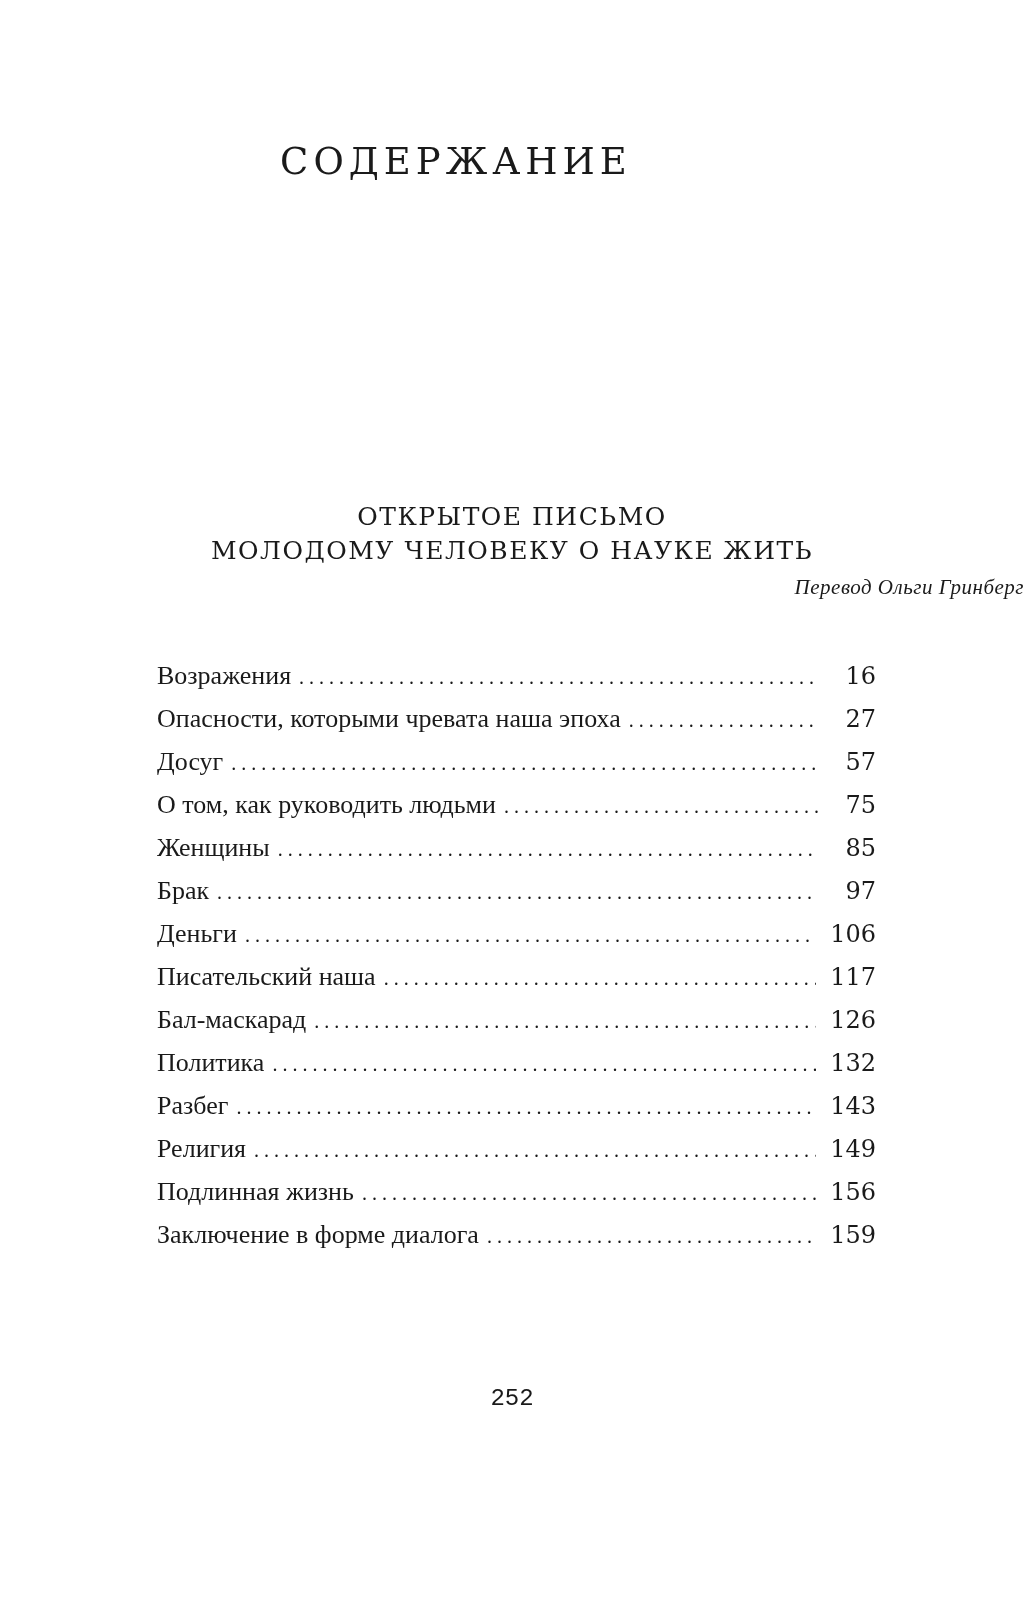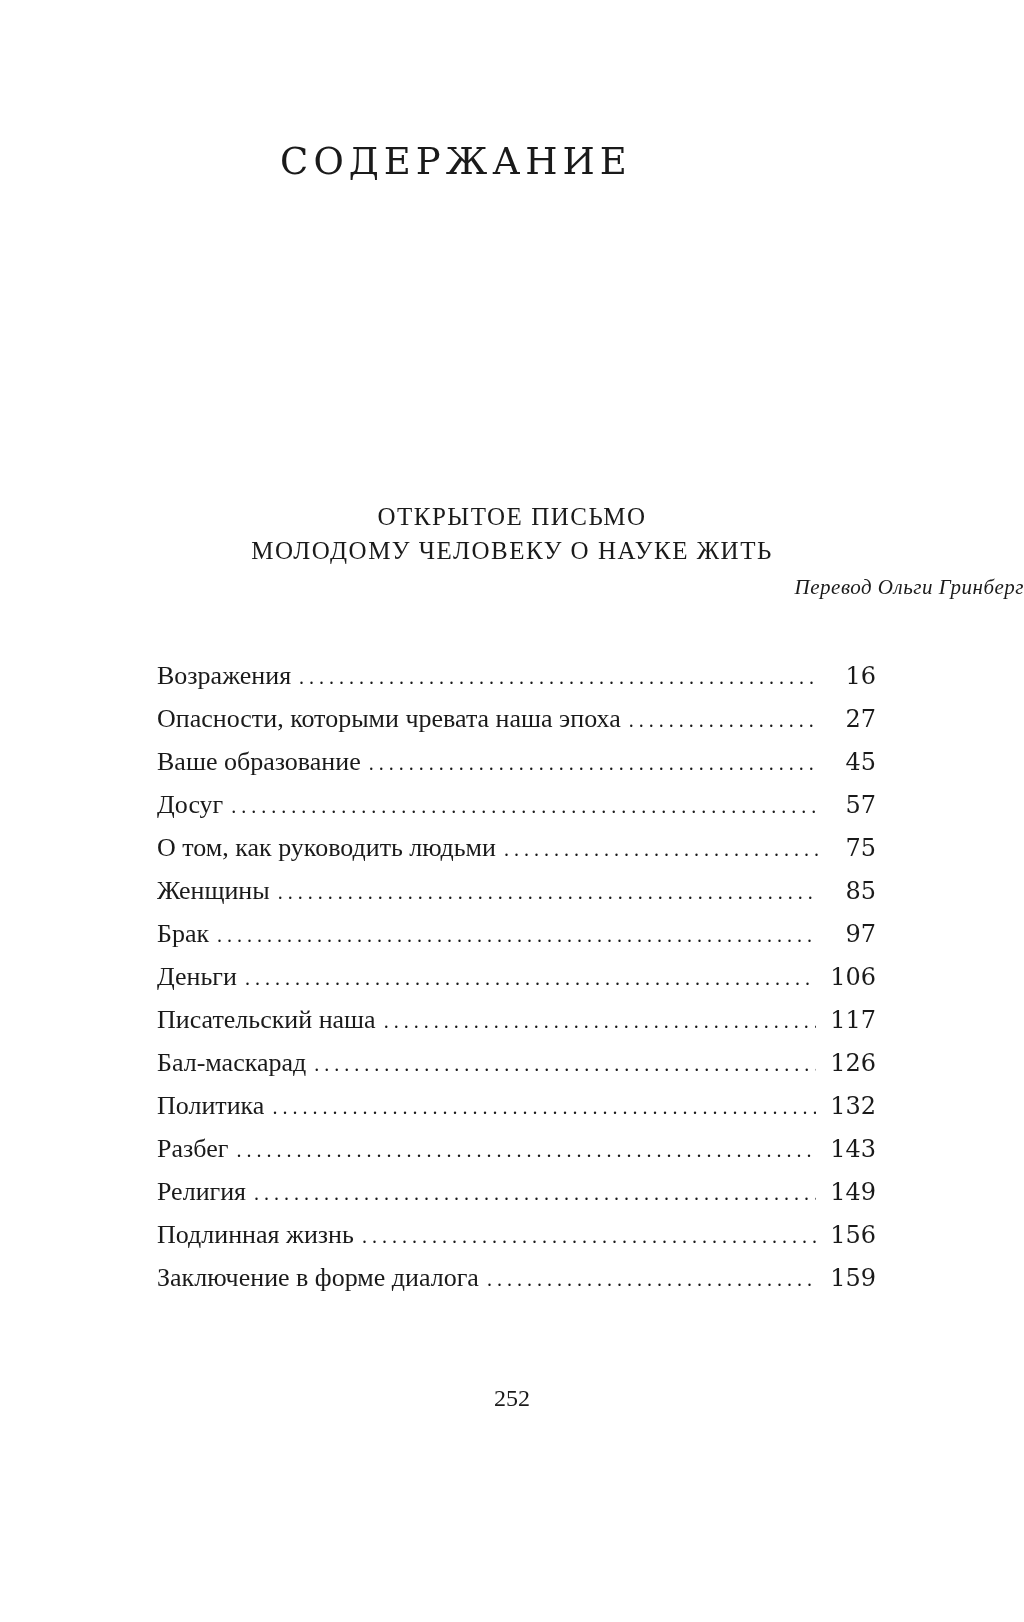--- a/index.html
+++ b/index.html
@@ -1,26 +1,26 @@
 <!DOCTYPE html>
 <html><head>
   <meta charset="utf-8">
   <style>
     html, body { margin: 0; padding: 0; background: #ffffff; }
     body { width: 1024px; height: 1622px; position: relative; overflow: hidden; color: #1a1a1a; font-family: "DejaVu Serif", serif; }
     .title { position: absolute; top: 140px; left: 0; width: 912px; text-align: center; font-size: 37px; letter-spacing: 5px; font-family: "DejaVu Serif", serif; font-weight: normal; }
-    .section-head { position: absolute; top: 500px; left: 0; width: 1024px; text-align: center; font-size: 25px; letter-spacing: 1.5px; line-height: 34px; font-family: Liberation Serif, serif; }
+    .section-head { position: absolute; top: 500px; left: 0; width: 1024px; text-align: center; font-size: 25px; letter-spacing: 1.5px; line-height: 34px; }
     .subtitle { position: absolute; top: 575px; left: 0; width: 1024px; text-align: right; font-size: 21px; font-style: italic; letter-spacing: 0.5px; font-family: "Liberation Serif", serif; }
     .toc { position: absolute; top: 627px; left: 157px; width: 719px; }
     .row { display: flex; align-items: baseline; height: 43px; font-size: 26px; font-family: "Liberation Serif", serif; }
     .row .label { white-space: nowrap; padding-right: 8px; margin-top: 34px; }
     .row .dots { flex: 1; overflow: hidden; white-space: nowrap; font-size: 20px; letter-spacing: 6px; margin-right: 14px; }
     .row .dots::after { content: ". . . . . . . . . . . . . . . . . . . . . . . . . . . . . . . . . . . . . . . . . . . . . . . . . . . . . . . . . . . . . . . . . ."; letter-spacing: 0; }
     .row .page { white-space: nowrap; min-width: 44px; text-align: right; font-family: "DejaVu Serif", serif; font-size: 24px; }
-    .folio { position: absolute; top: 1385px; left: 0; width: 1024px; text-align: center; font-size: 24px; font-family: Liberation Serif, serif; }
+    .folio { position: absolute; top: 1385px; left: 0; width: 1024px; text-align: center; font-size: 24px; font-family: Liberation Mono, monospace; }
   </style>
 </head>
 <body>
 
 <div class="title">СОДЕРЖАНИЕ</div>
 
 <div class="section-head">
   <div>ОТКРЫТОЕ ПИСЬМО</div>
   <div>МОЛОДОМУ ЧЕЛОВЕКУ О НАУКЕ ЖИТЬ</div>
 </div>
@@ -30,25 +30,20 @@
 <div class="toc">
   <div class="row">
       <span class="label">Возражения</span>
       <span class="dots"></span>
       <span class="page">16</span>
     </div>
   <div class="row">
       <span class="label">Опасности, которыми чревата наша эпоха</span>
       <span class="dots"></span>
       <span class="page">27</span>
-    </div>
-  <div class="row">
-      <span class="label">Ваше образование</span>
-      <span class="dots"></span>
-      <span class="page">45</span>
     </div>
   <div class="row">
       <span class="label">Досуг</span>
       <span class="dots"></span>
       <span class="page">57</span>
     </div>
   <div class="row">
       <span class="label">О том, как руководить людьми</span>
       <span class="dots"></span>
       <span class="page">75</span>

